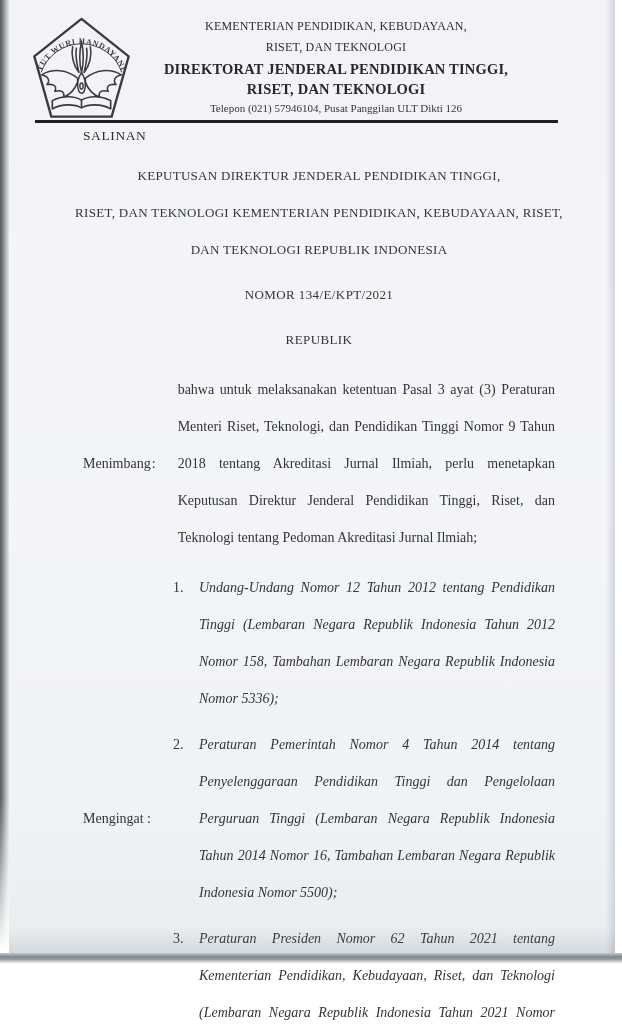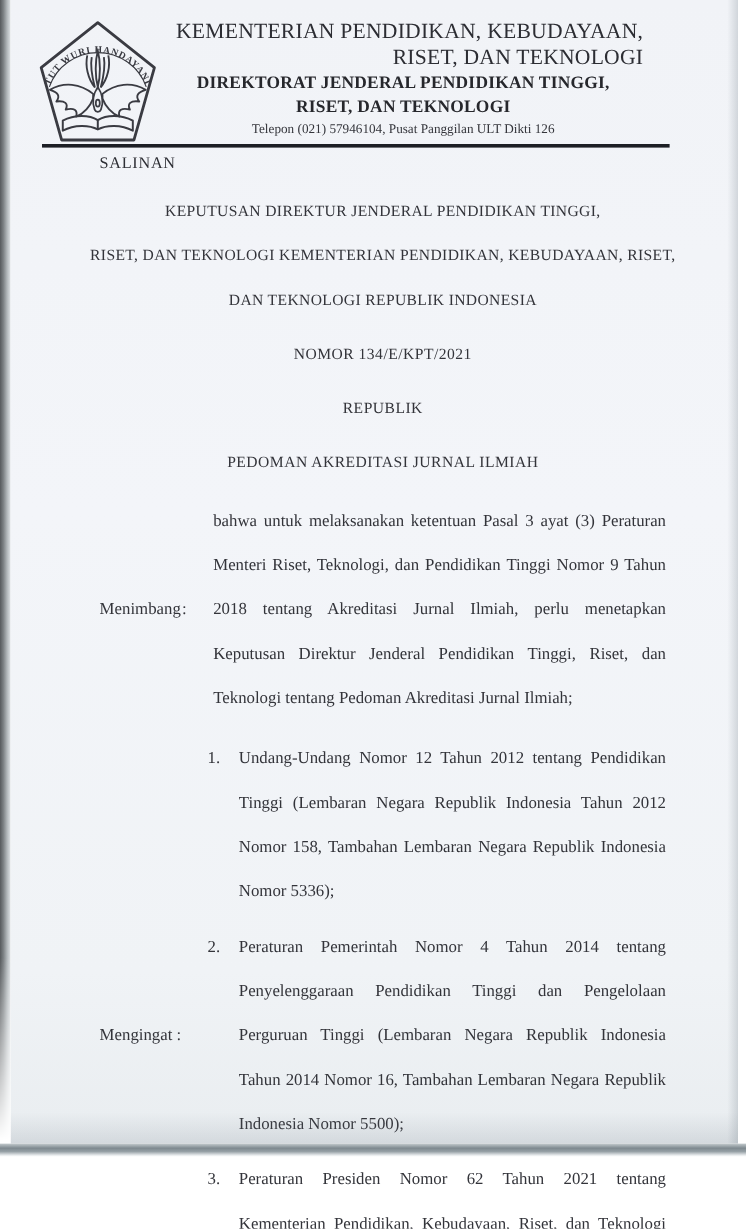--- a/index.html
+++ b/index.html
@@ -36,21 +36,21 @@
   .edge-bottom {
     position:absolute; left:0; top:953px; width:622px; height:11px;
     background:linear-gradient(180deg,#c3cacd 0%,#7e898f 35%,#96a0a5 60%,#e8ebed 88%,#ffffff 100%);
   }
 
   
   .logo { position:absolute; left:19px; top:13px; width:107px; height:111px; }
   .logo svg { width:100%; height:100%; }
   .lh-text { position:absolute; left:127px; top:16px; width:400px; text-align:center; }
   .lh-ministry {
-    font-size:18px; line-height:21px; white-space:pre-line; letter-spacing:.2px; color:#2c2d33;text-align:right;
+    font-size:12px; line-height:21px; white-space:pre-line; letter-spacing:.2px; color:#2c2d33;
   }
   .lh-directorate {
     margin-top:2px; font-size:14.5px; font-weight:bold; line-height:19.5px;
     white-space:pre-line; letter-spacing:.2px; color:#26272c;
   }
   .lh-address { margin-top:3px; font-size:11px; line-height:13px; color:#34353b; }
   .lh-address + .lh-address { margin-top:0; }
   .header-rule {
     position:absolute; left:26px; top:120px; width:523px; height:3px;
     background:#1d1f25;
@@ -74,21 +74,21 @@
 
   .clause { display:flex; align-items:center; margin-top:13px; padding:0 9px; }
   .c-label { flex:0 0 63px; }
   .c-colon { flex:0 0 27px; padding-left:1px; }
   .c-body  { flex:1; }
   .just    { text-align:justify; }
 
   .ref-item { display:flex; align-items:flex-start; margin-bottom:9px; }
   .ref-item:last-child { margin-bottom:0; }
   .ref-num  { flex:0 0 26px; }
-  .ref-text { flex:1; }
+  .ref-text { flex:1;font-style:italic; }
 
   .logo path, .logo ellipse { stroke:#3a3b42; fill:none; }
   .motto-text {
     font-family:"Liberation Serif", serif;
     font-size:8.2px; font-weight:bold; letter-spacing:.7px; fill:#3a3b42; stroke:none;
   }
 </style>
 </head>
 <body>
 
@@ -139,21 +139,20 @@
 
   <div class="header-rule"></div>
   <div class="salinan">SALINAN</div>
 
   <main class="doc">
     <div class="center doc-title">KEPUTUSAN DIREKTUR JENDERAL PENDIDIKAN TINGGI,
 RISET, DAN TEKNOLOGI KEMENTERIAN PENDIDIKAN, KEBUDAYAAN, RISET,
 DAN TEKNOLOGI REPUBLIK INDONESIA</div>
     <div class="center doc-number">NOMOR 134/E/KPT/2021</div>
     <div class="center doc-about">REPUBLIK</div>
-    <div class="center doc-subject">PEDOMAN AKREDITASI JURNAL ILMIAH</div>
 
     <div class="clause">
       <div class="c-label">Menimbang</div>
       <div class="c-colon">:</div>
       <div class="c-body just">bahwa untuk melaksanakan ketentuan Pasal 3 ayat (3) Peraturan Menteri Riset, Teknologi, dan Pendidikan Tinggi Nomor 9 Tahun 2018 tentang Akreditasi Jurnal Ilmiah, perlu menetapkan Keputusan Direktur Jenderal Pendidikan Tinggi, Riset, dan Teknologi tentang Pedoman Akreditasi Jurnal Ilmiah;</div>
     </div>
 
     <div class="clause">
       <div class="c-label">Mengingat</div>
       <div class="c-colon">:</div>

